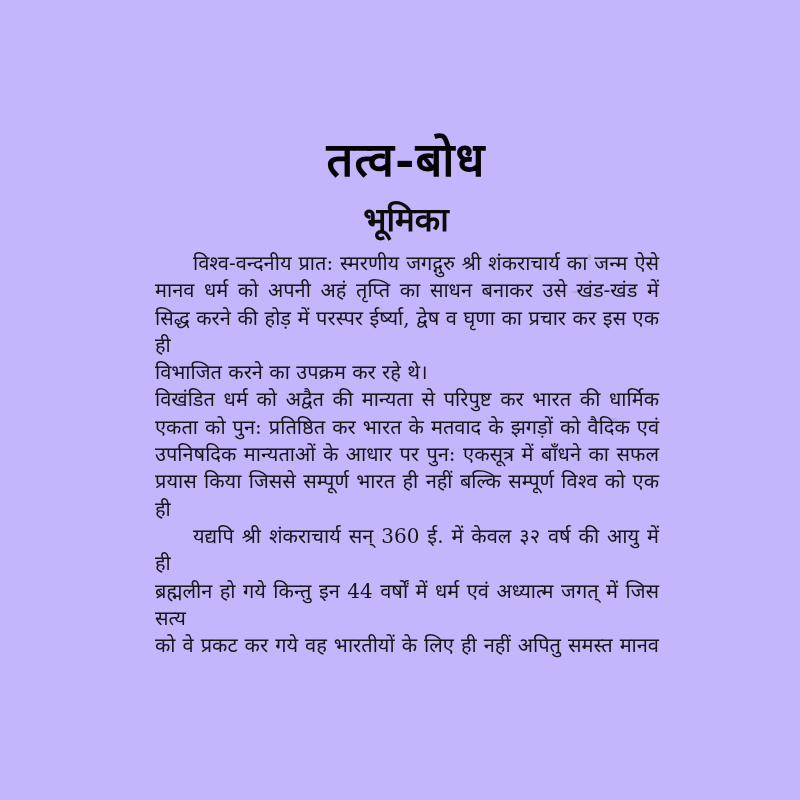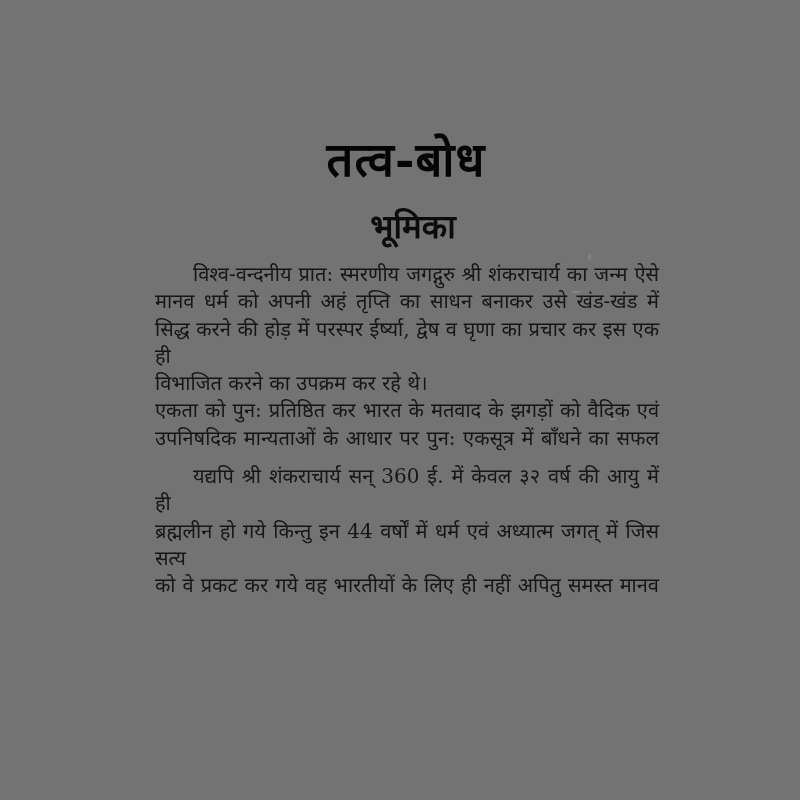--- a/index.html
+++ b/index.html
@@ -8,21 +8,21 @@
     width: 800px;
     height: 800px;
     background: #fcfcfb;
     overflow: hidden;
     font-family: "DejaVu Serif", "Liberation Serif", serif;
   }
   .book-page {
     position: relative;
     width: 800px;
     height: 800px;
-    background: #737373;
+    background: #c4b5fd;
     color: #141414;
   }
   .page-title {
     position: absolute;
     top: 126px;
     left: 150px;
     width: 512px;
     text-align: center;
     font-size: 47px;
     font-weight: 700;
@@ -32,39 +32,39 @@
   }
   .section-title {
     position: absolute;
     top: 196px;
     left: 150px;
     width: 512px;
     text-align: center;
     font-size: 33px;
     font-weight: 600;
     color: #0c0c0c;
-    margin: 7px;
+    margin: 0;
   }
   .page-body {
     position: absolute;
     top: 250px;
     left: 155px;
     width: 504px;
     font-size: 20px;
     line-height: 27.3px;
     color: #161616;
   }
   .para { margin: 0; padding: 0; }
   .line {
     text-align: justify;
     text-align-last: justify;
     white-space: normal;
   }
   .line.last { text-align-last: left; }
-  .line.indent { text-indent: 38px; margin-top: 11px; }
+  .line.indent { text-indent: 38px; }
   .scan-speck {
     position: absolute;
     background: #9a9a98;
     opacity: 0.45;
     border-radius: 50%;
   }
   .speck-a { top: 254px; left: 588px; width: 3px; height: 6px; }
   .speck-b { top: 291px; left: 571px; width: 10px; height: 2px; }
   .speck-c { top: 418px; left: 609px; width: 8px; height: 2px; }
 </style>
@@ -84,22 +84,24 @@
   <div class="page-body">
 
     <div class="para">
       <div class="line indent">विश्व-वन्दनीय प्रात: स्मरणीय जगद्गुरु श्री शंकराचार्य का जन्म ऐसे</div>
       <div class="line">मानव धर्म को अपनी अहं तृप्ति का साधन बनाकर उसे खंड-खंड में</div>
       <div class="line">सिद्ध करने की होड़ में परस्पर ईर्ष्या, द्वेष व घृणा का प्रचार कर इस एक ही</div>
       <div class="line last">विभाजित करने का उपक्रम कर रहे थे।</div>
     </div>
 
     <div class="para">
+      <div class="line">विखंडित धर्म को अद्वैत की मान्यता से परिपुष्ट कर भारत की धार्मिक</div>
       <div class="line">एकता को पुन: प्रतिष्ठित कर भारत के मतवाद के झगड़ों को वैदिक एवं</div>
       <div class="line">उपनिषदिक मान्यताओं के आधार पर पुन: एकसूत्र में बाँधने का सफल</div>
+      <div class="line">प्रयास किया जिससे सम्पूर्ण भारत ही नहीं बल्कि सम्पूर्ण विश्व को एक ही</div>
     </div>
 
     <div class="para">
       <div class="line indent">यद्यपि श्री शंकराचार्य सन् 360 ई. में केवल ३२ वर्ष की आयु में ही</div>
       <div class="line">ब्रह्मलीन हो गये किन्तु इन 44 वर्षों में धर्म एवं अध्यात्म जगत् में जिस सत्य</div>
       <div class="line">को वे प्रकट कर गये वह भारतीयों के लिए ही नहीं अपितु समस्त मानव</div>
 
     </div>
 
   </div>

